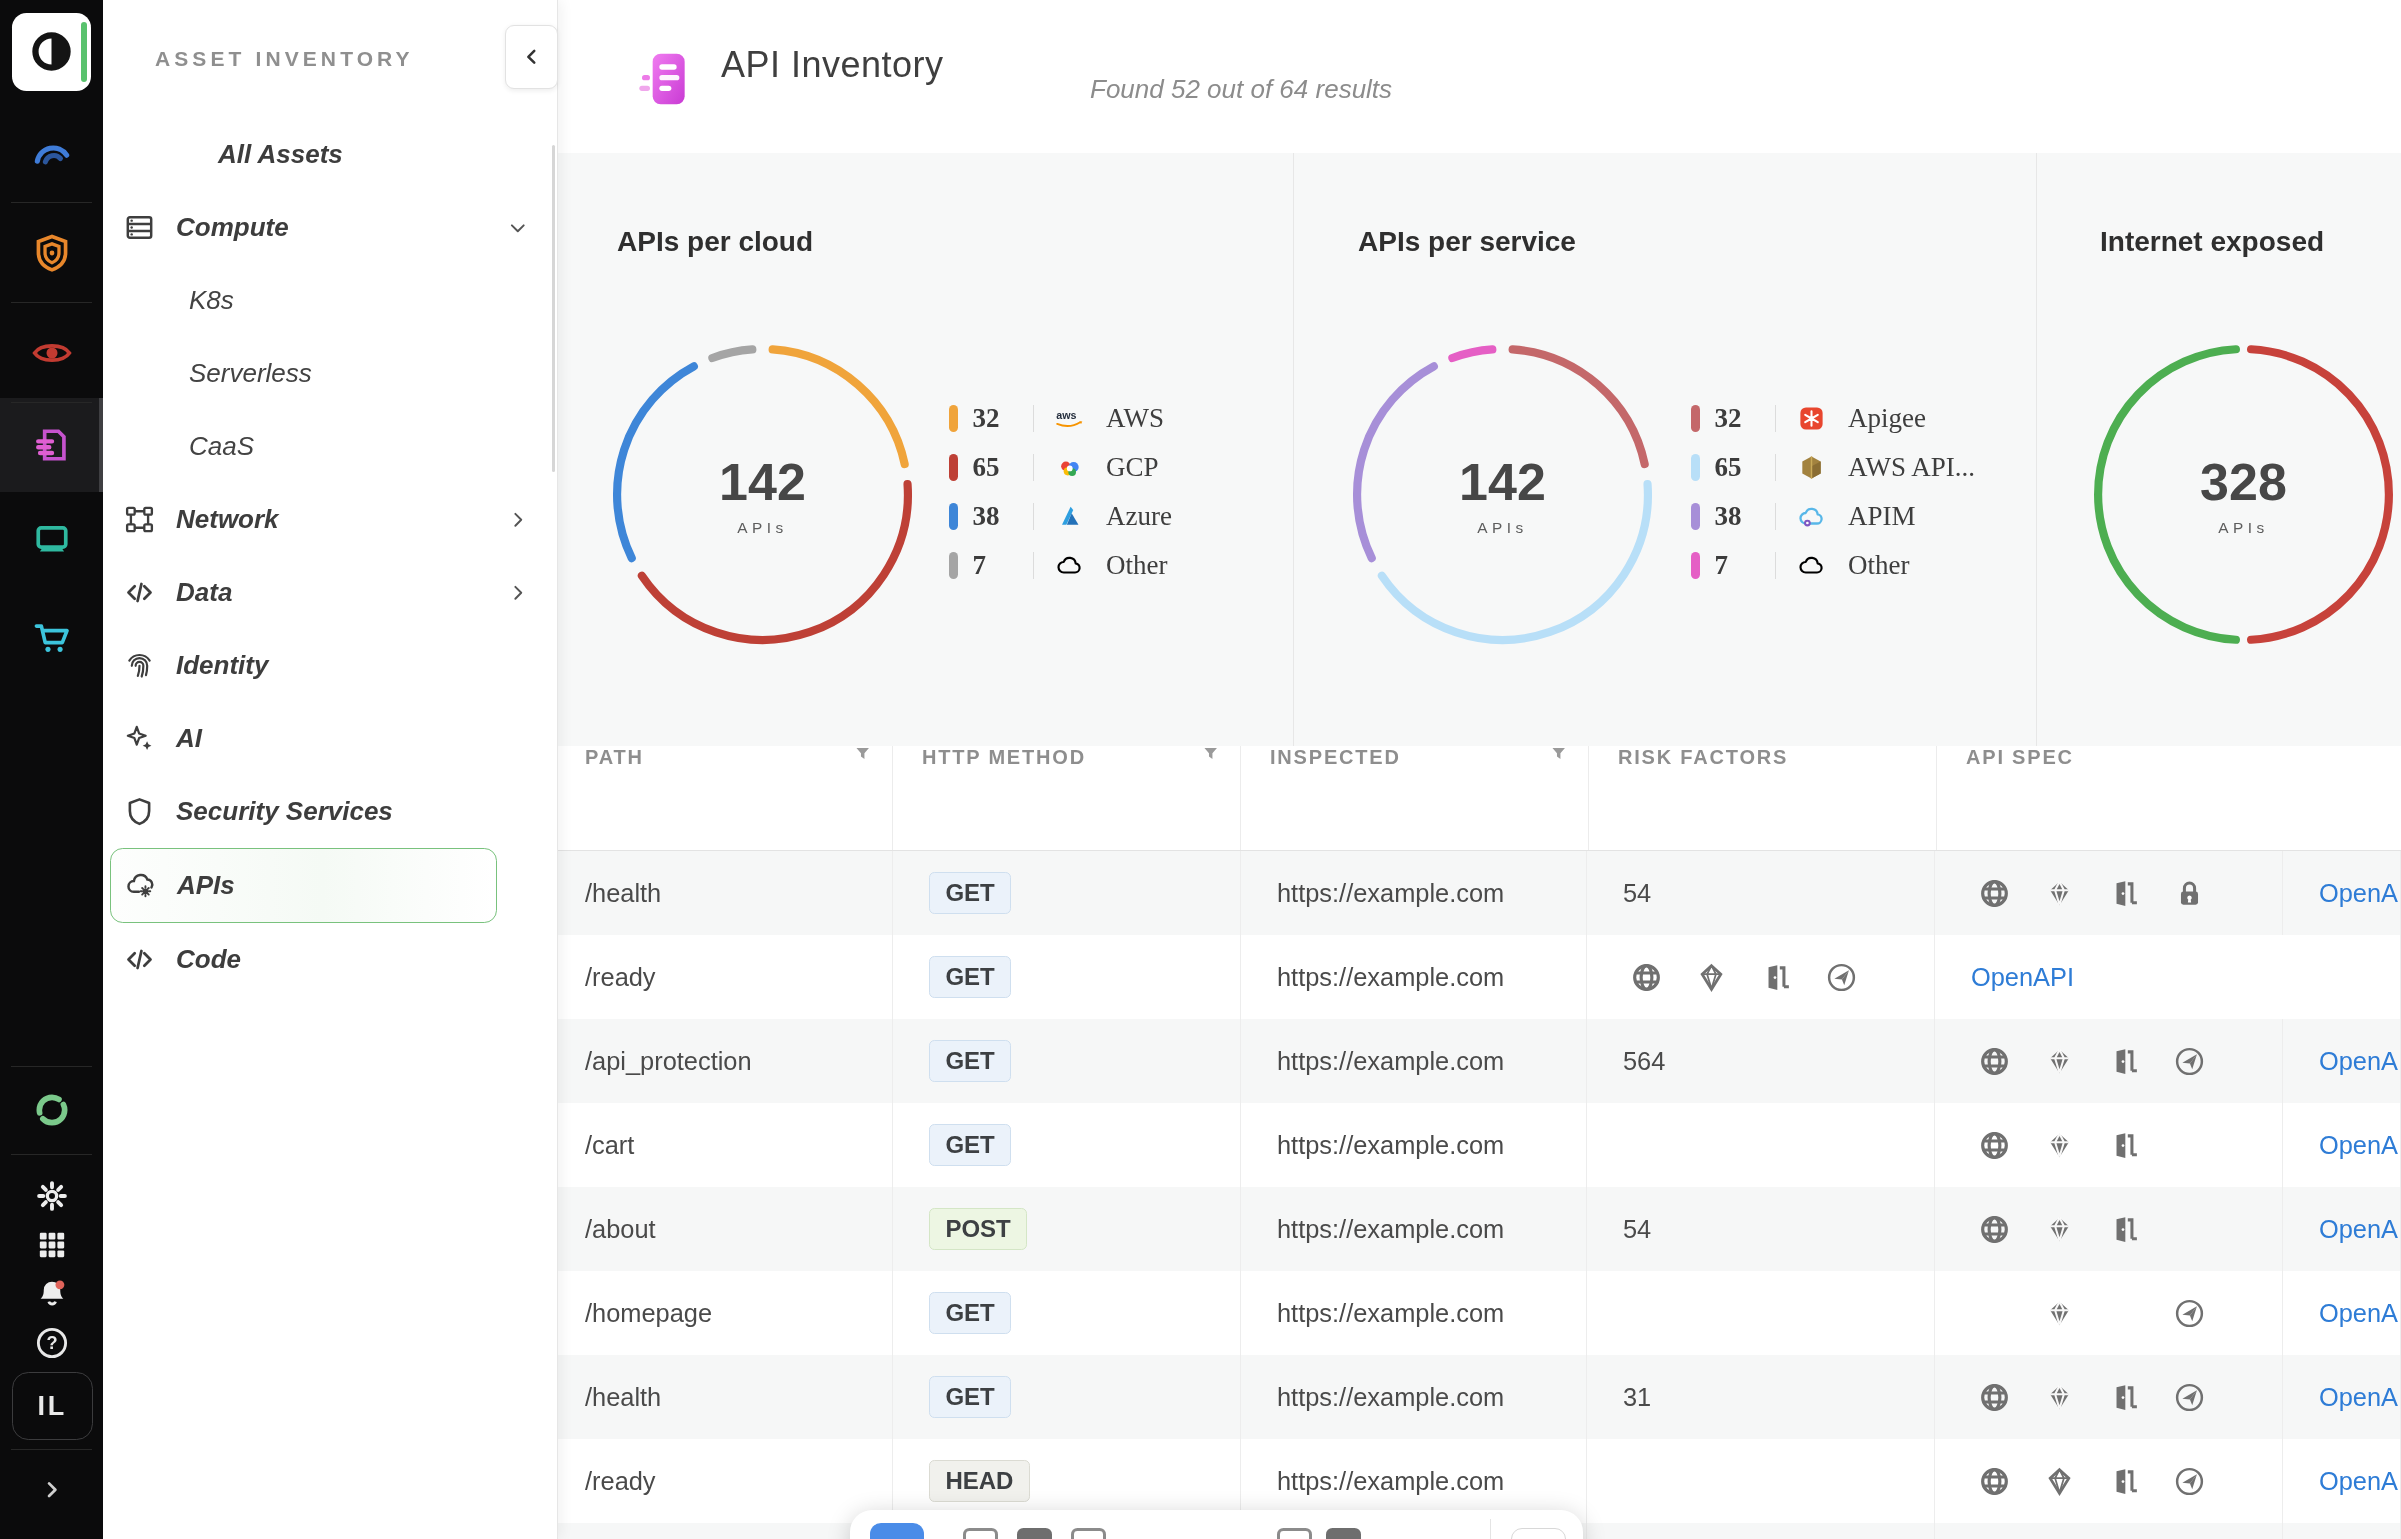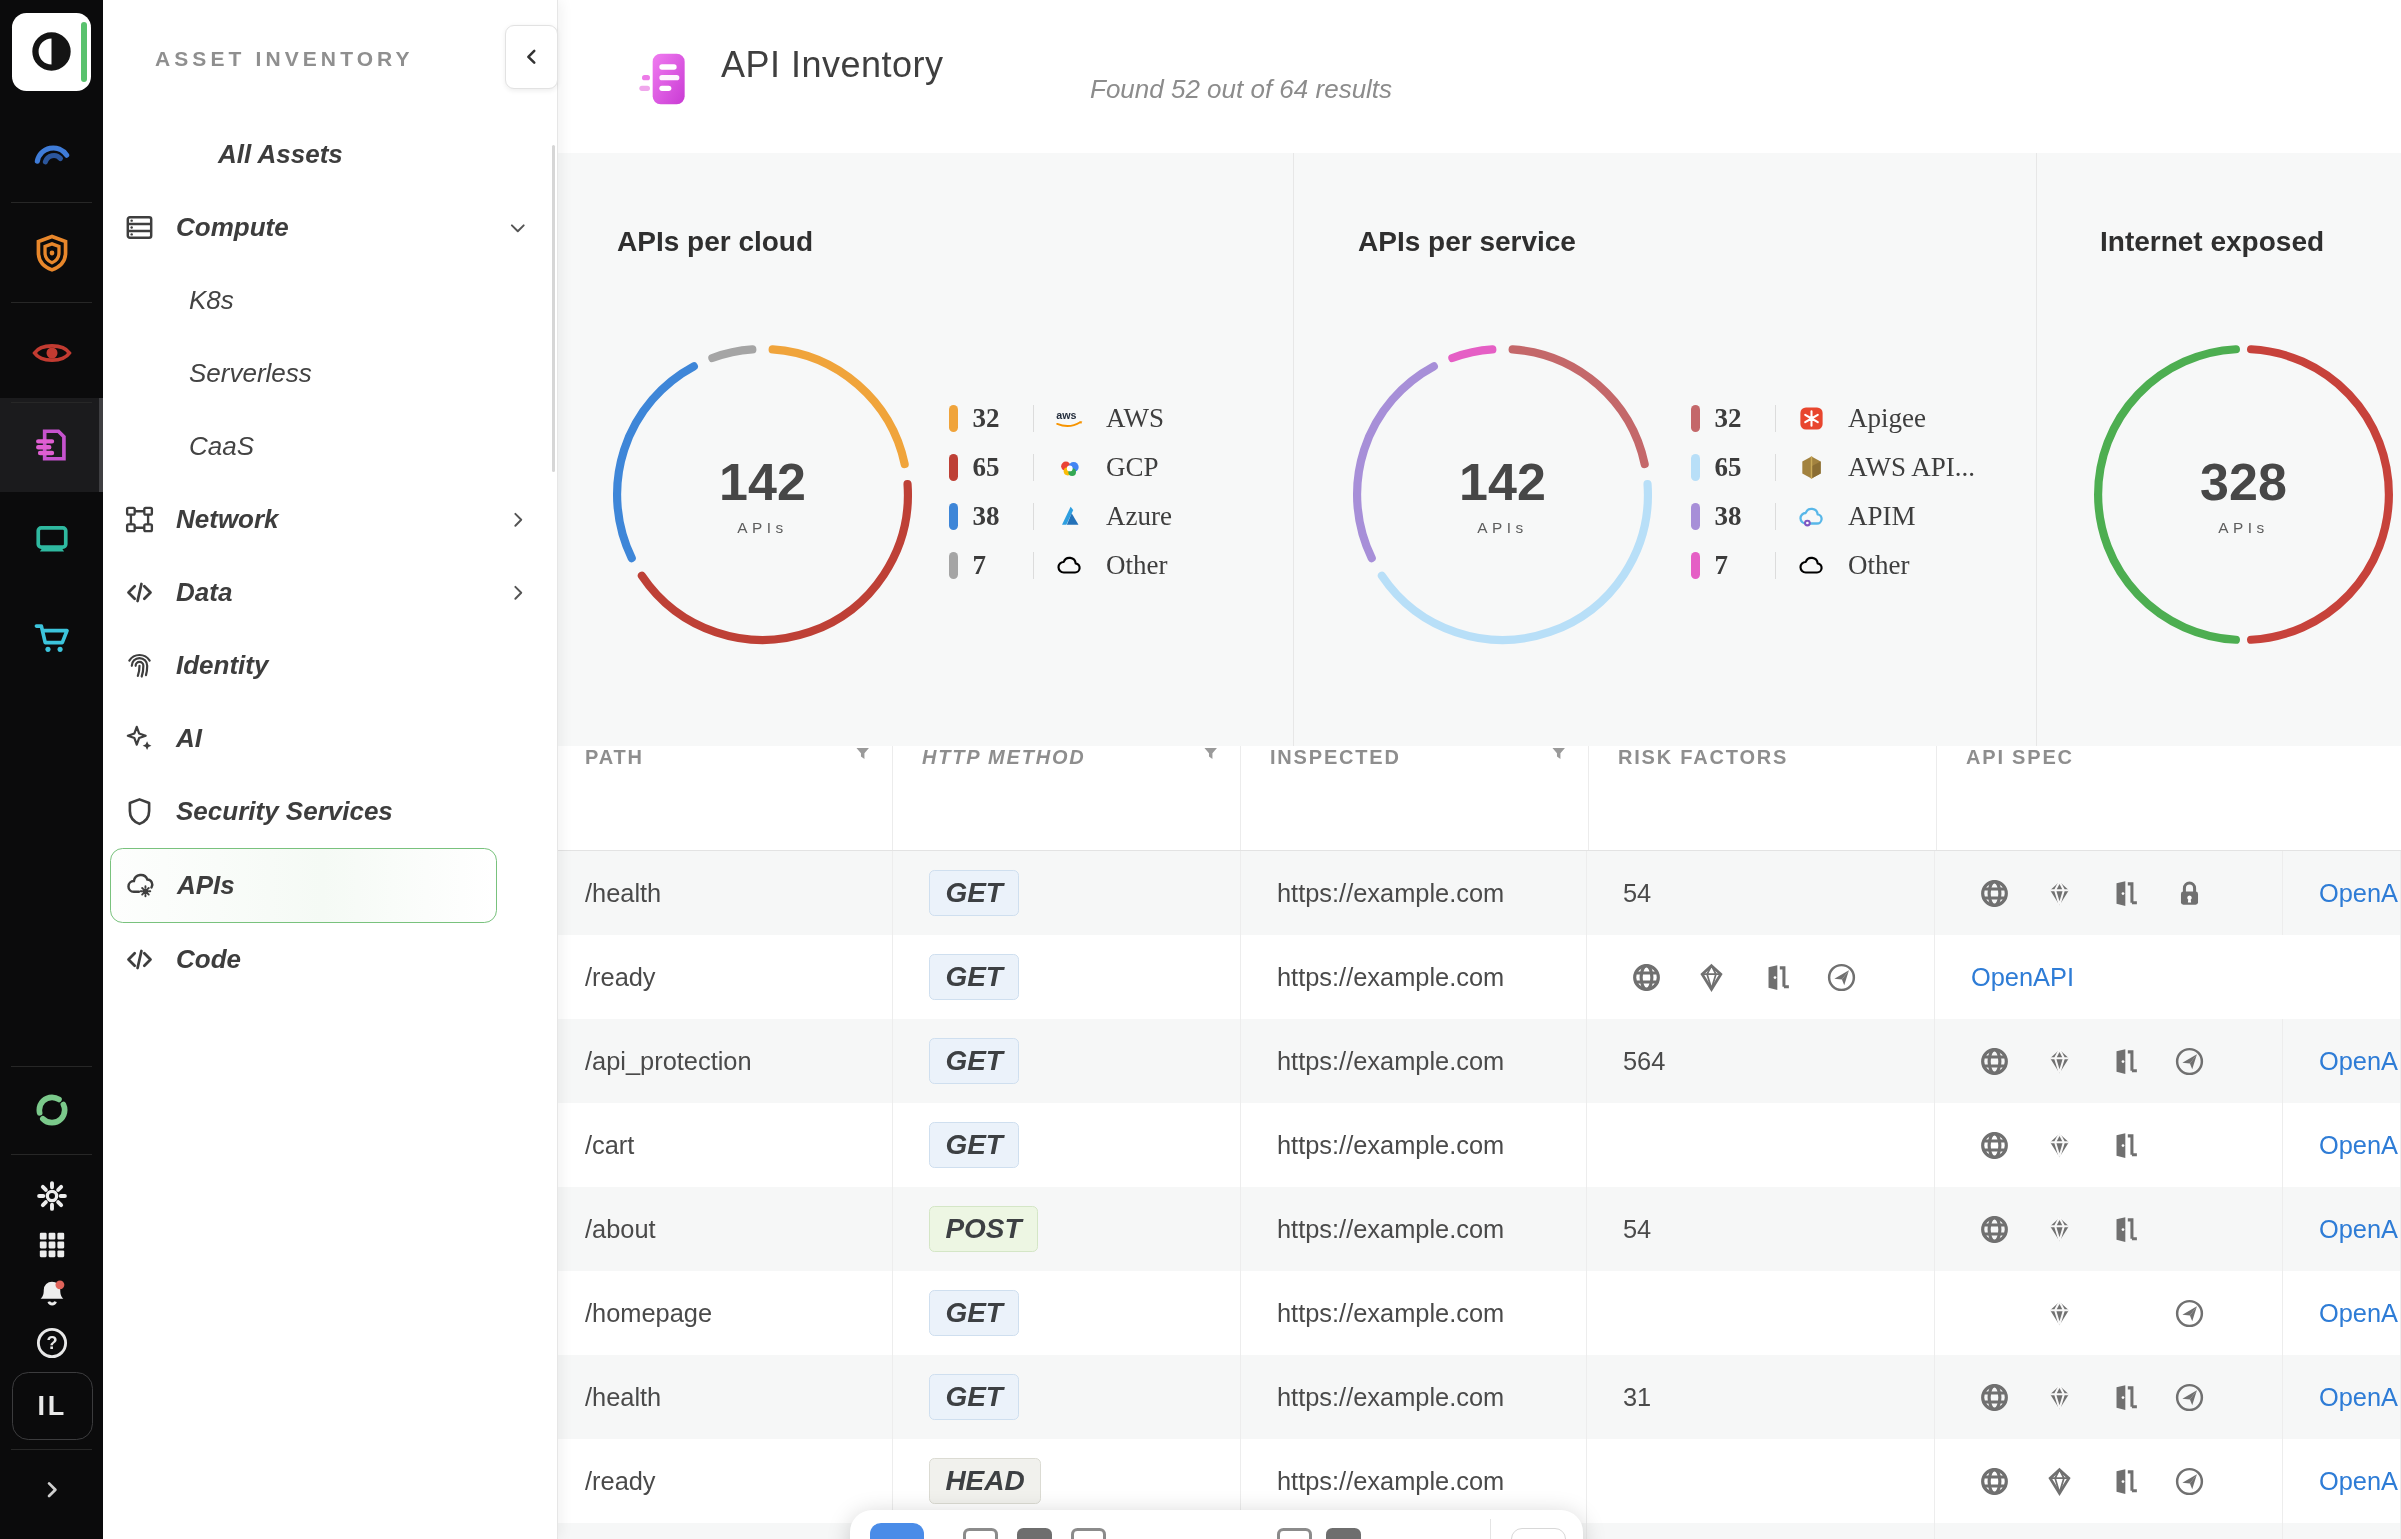--- a/index.html
+++ b/index.html
@@ -69,28 +69,28 @@
   .legend-ic{width:40px;height:29px;display:flex;align-items:center;margin-right:12.7px;}
   .legend-ic svg{width:33px;height:29px;}
   .legend-lab{font-size:27px;color:#3e3e3e;font-weight:500;white-space:nowrap;}
   
   .table{position:absolute;left:0;top:746px;right:0;bottom:0;background:#fff;}
   .thead{height:104px;display:flex;background:#fff;border-bottom:0.9px solid #e3e3e3;}
   .th{display:flex;align-items:flex-start;font-size:20px;color:#8e8e8e;font-weight:700;letter-spacing:1.8px;
       border-right:0.9px solid #ececec;box-sizing:border-box;padding-left:29px;white-space:nowrap;}
   .th .funnel{margin-left:auto;margin-right:22px;color:#9a9a9a;display:flex;}
   .th .funnel svg{width:15.4px;height:15.4px;}
-  .c-path{width:337px;} .c-method{width:348px;font-style:italic;} .c-server{width:346px;} .c-insp{width:348px;} .c-risk{width:348px;}
+  .c-path{width:337px;} .c-method{width:348px;} .c-server{width:346px;} .c-insp{width:348px;} .c-risk{width:348px;}
   .c-spec{flex:1;border-right:none;overflow:hidden;}
   .tr{height:84px;display:flex;background:#fff;}
   .tr:nth-child(odd){background:#f6f7f7;}
   .td{display:flex;align-items:center;border-right:0.9px solid #ededed;box-sizing:border-box;
       padding-left:36px;font-size:25.4px;color:#4a4a4a;white-space:nowrap;}
   .td.c-path{padding-left:29px;}
-  .badge{border-radius:5.4px;padding:8.2px 15.4px;font-size:28px;font-weight:600;color:#3d4043;border:1.8px solid transparent;line-height:1;}
+  .badge{border-radius:5.4px;padding:8.2px 15.4px;font-size:24px;font-weight:600;color:#3d4043;border:1.8px solid transparent;line-height:1;}
   .badge.get{background:#ebf2fa;border-color:#cfdfef;}
   .badge.post{background:#edf6e3;border-color:#d4e6c6;}
   .badge.head{background:#f1f1ed;border-color:#dbdbd3;}
   .td.c-risk{padding-left:27px;}
   .risk-slot{width:65px;display:flex;justify-content:center;}
   .risk-slot svg{width:33px;height:33px;color:#707070;}
   .spec-link{color:#2e7cd6;cursor:pointer;}
   
   .floatbar{position:absolute;left:850px;top:1510px;width:733px;height:87px;background:#fff;border-radius:22px;
     box-shadow:0 3.6px 23.6px rgba(0,0,0,.18);z-index:40;}

